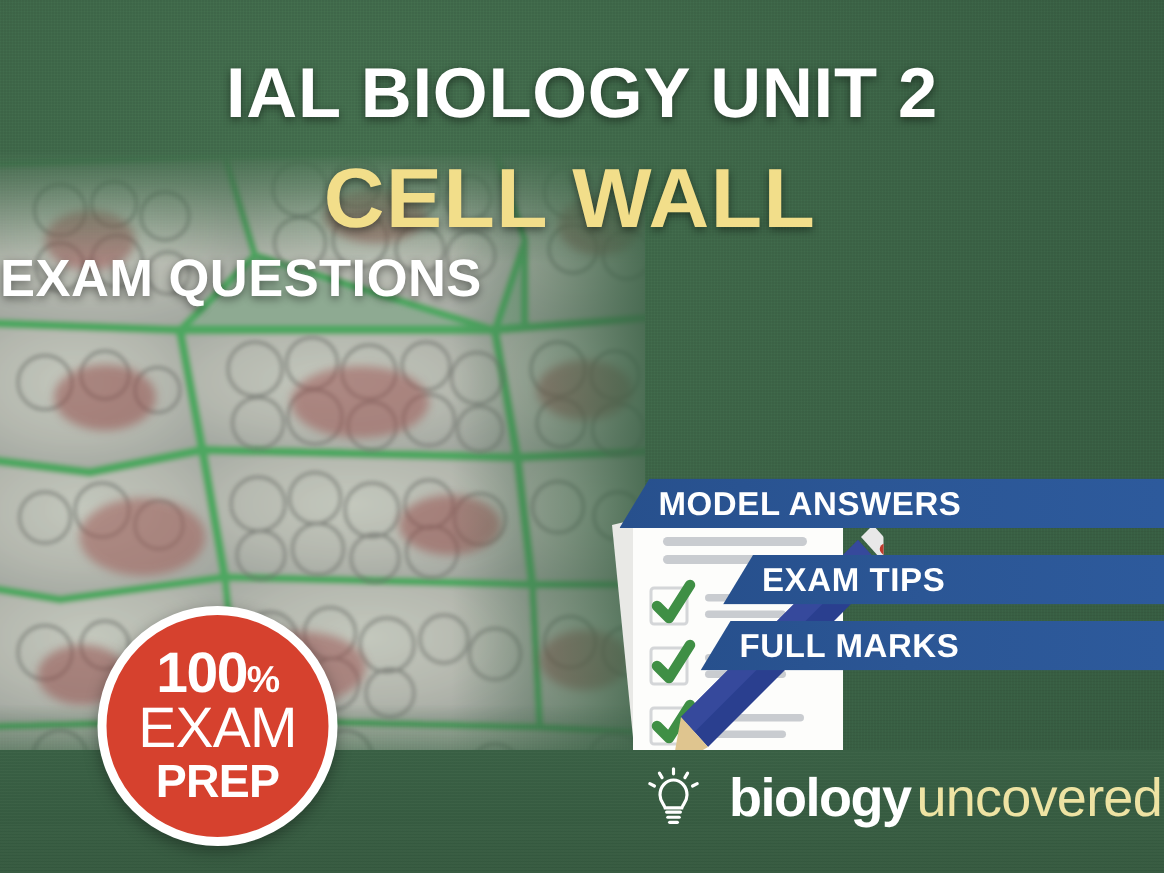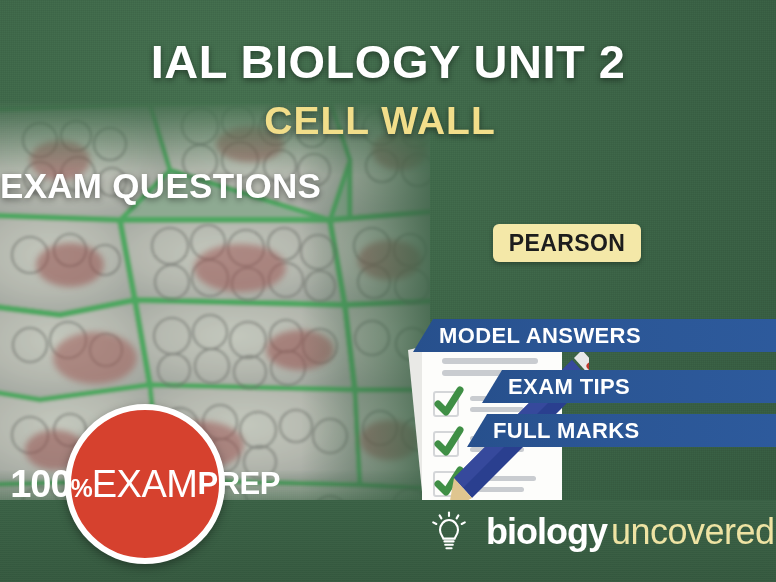--- a/index.html
+++ b/index.html
@@ -28,21 +28,21 @@
   }
   .micro:after{content:"";position:absolute;inset:0;
     background:linear-gradient(to right, rgba(58,97,69,0) 70%, rgba(58,97,69,.85) 100%);}
   .micro svg{display:block;}
 
   
   .title1{position:absolute;left:0;right:0;top:34px;text-align:center;
     color:#ffffff;font-size:47px;font-weight:700;letter-spacing:.5px;
     text-shadow:0 2px 6px rgba(0,0,0,.45);}
   .title2{position:absolute;left:0;right:16px;top:99px;text-align:center;
-    color:#f2de8a;font-size:39px;font-weight:700;letter-spacing:1px;
+    color:#f2de8a;font-size:56px;font-weight:700;letter-spacing:1px;
     text-shadow:0 2px 6px rgba(0,0,0,.45);}
   .title3{position:absolute;left:0;right:0;top:166px;text-align:left;
     color:#ffffff;font-size:35px;font-weight:700;letter-spacing:.3px;
     text-shadow:0 2px 6px rgba(0,0,0,.45);}
 
   
   .pearson{position:absolute;left:493px;top:224px;width:148px;height:38px;
     background:#f4e8a8;border-radius:6px;display:flex;align-items:center;justify-content:center;
     color:#1d1d1d;font-size:23px;font-weight:700;letter-spacing:.4px;
     box-shadow:0 2px 5px rgba(0,0,0,.3);}
@@ -56,21 +56,21 @@
   .b1{left:413px;top:280px;right:0;clip-path:polygon(20px 0, 100% 0, 100% 100%, 0 100%);}
   .b2{left:482px;top:331px;right:0;clip-path:polygon(20px 0, 100% 0, 100% 100%, 0 100%);}
   .b3{left:467px;top:375px;right:0;clip-path:polygon(20px 0, 100% 0, 100% 100%, 0 100%);}
 
   
   .checklist{position:absolute;left:404px;top:336px;width:185px;height:200px;}
 
   
   .stamp{position:absolute;left:65px;top:404px;width:160px;height:160px;border-radius:50%;
     background:#d6412e;border:6px solid #ffffff;
-    display:flex;flex-direction:row;align-items:center;justify-content:center;
+    display:flex;flex-direction:column;align-items:center;justify-content:center;
     box-shadow:0 3px 10px rgba(0,0,0,.35);}
   .stamp .l1{color:#fff;font-size:38px;font-weight:700;line-height:.95;letter-spacing:-1px;}
   .stamp .l1 i{font-style:normal;font-size:25px;}
   .stamp .l2{color:#fff;font-size:38px;font-weight:400;line-height:1.0;letter-spacing:-.5px;}
   .stamp .l3{color:#fff;font-size:31px;font-weight:700;line-height:1.05;letter-spacing:-.5px;}
 
   
   .bottomband{position:absolute;left:0;right:0;top:500px;height:82px;
     background:linear-gradient(to bottom,#3a6145 0%,#35593f 100%);}
   .bottomband:before{content:"";position:absolute;inset:0;opacity:.35;
@@ -207,21 +207,20 @@
       </g>
 
       <rect width="430" height="420" fill="#4a8a5a" opacity=".2"></rect>
     </svg>
   </div>
 
   <div class="title1">IAL BIOLOGY UNIT 2</div>
   <div class="title2">CELL WALL</div>
   <div class="title3">EXAM QUESTIONS</div>
 
-  <div class="pearson">PEARSON</div>
 
   <div class="checklist">
     <svg width="185" height="200" viewBox="0 0 185 200" xmlns="http://www.w3.org/2000/svg">
 
       <path d="M4 14 L54 2 L78 186 L22 196 Z" fill="#e9e9e6"></path>
 
       <rect x="18" y="4" width="140" height="190" rx="2" fill="#fdfdfb"></rect>
 
       <rect x="38" y="22" width="96" height="6" rx="3" fill="#c9ccd0"></rect>
       <rect x="38" y="34" width="96" height="6" rx="3" fill="#c9ccd0"></rect>

